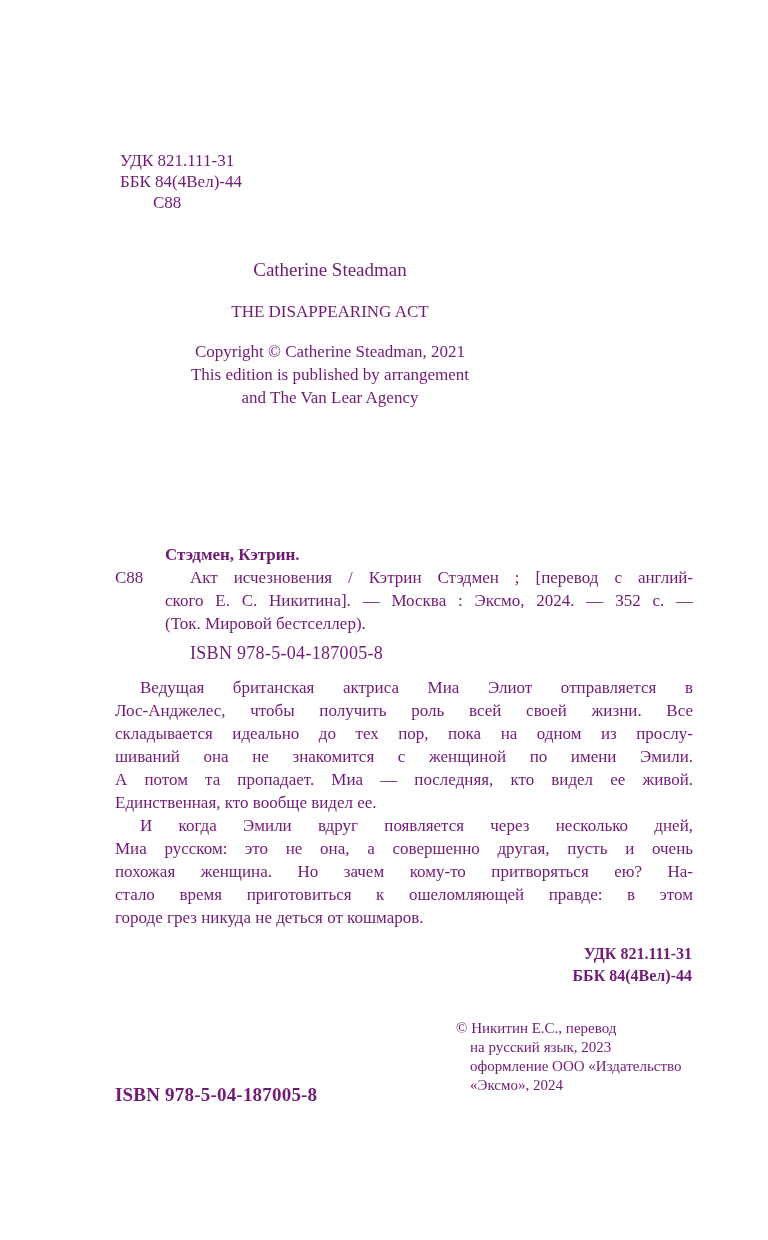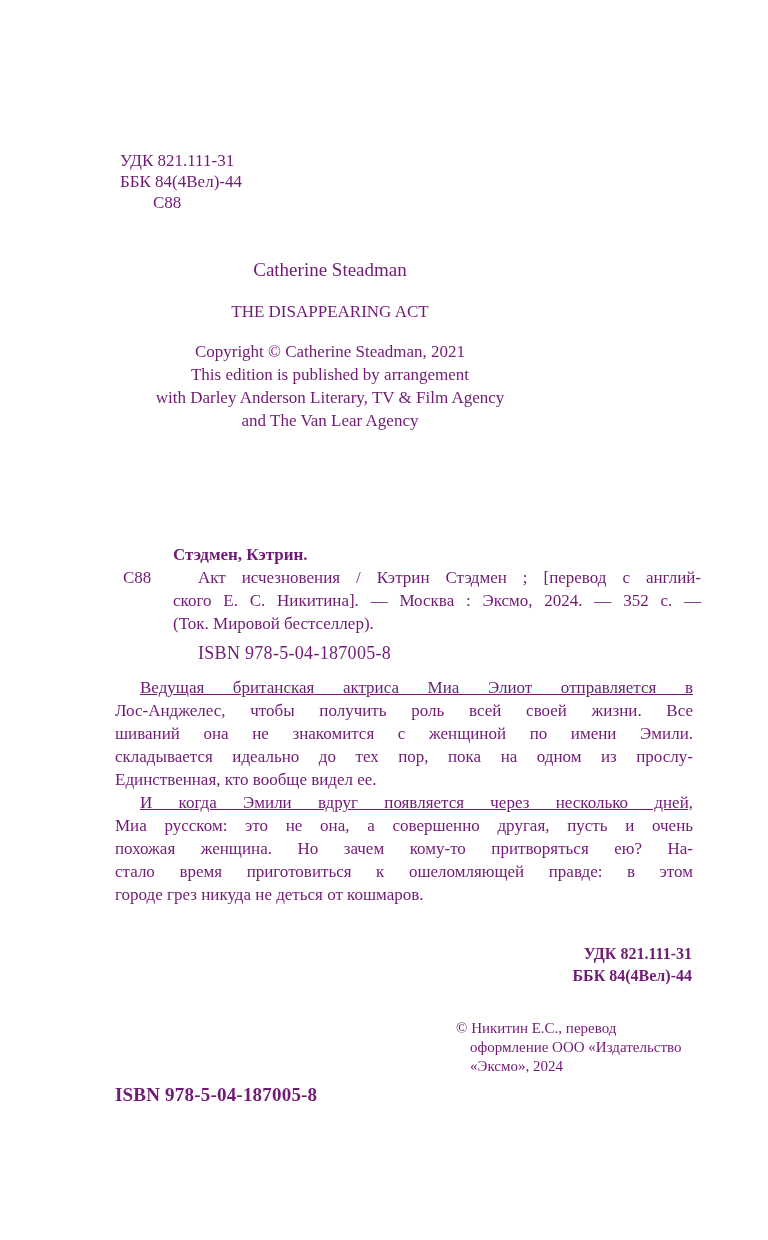--- a/index.html
+++ b/index.html
@@ -29,21 +29,21 @@
     top: 247px;
     width: 660px;
     text-align: center;
   }
   .eb-author { font-size: 19px; margin-bottom: 21px; }
   .eb-title  { font-size: 17px; margin-bottom: 18px; }
   .eb-lines  { font-size: 17px; line-height: 23px; }
 
   .catalog {
     position: absolute;
-    left: 123px;
+    left: 115px;
     top: 531px;
     width: 578px;
     font-size: 17px;
     line-height: 23px;
   }
   .cat-author { font-weight: bold; margin-left: 50px; }
   .cat-row { position: relative; }
   .cat-sign { position: absolute; left: 0; top: 0; }
   .cat-lines { margin-left: 50px; }
   .cat-lines .first { padding-left: 25px; }
@@ -51,21 +51,21 @@
   .cat-isbn { margin-left: 75px; margin-top: 7px; font-size: 18px; letter-spacing: 0.3px; }
 
   .annotation {
     position: absolute;
     left: 115px;
     top: 664px;
     width: 578px;
     font-size: 17px;
     line-height: 23px;
   }
-  .annotation .indent { padding-left: 25px; text-decoration: underline; }
+  .annotation .indent { padding-left: 25px; }
 
   .right-codes {
     position: absolute;
     right: 76px;
     top: 931px;
     text-align: right;
     font-weight: bold;
     font-size: 16px;
     line-height: 22px;
   }
@@ -99,59 +99,60 @@
     <div>ББК 84(4Вел)-44</div>
     <div class="sign">С88</div>
   </div>
 
   <div class="english-block">
     <div class="eb-author">Catherine Steadman</div>
     <div class="eb-title">THE DISAPPEARING ACT</div>
     <div class="eb-lines">
       <div>Copyright © Catherine Steadman, 2021</div>
       <div>This edition is published by arrangement</div>
-      <div>with Darley Anderson Literary, TV &amp; Film Agency</div>
       <div>and The Van Lear Agency</div>
     </div>
   </div>
 
   <div class="catalog">
     <div class="cat-author">Стэдмен, Кэтрин.</div>
     <div class="cat-row">
       <div class="cat-sign">С88</div>
       <div class="cat-lines">
         <div class="first jline">Акт исчезновения / Кэтрин Стэдмен ; [перевод с англий-</div>
         <div class="jline">ского Е. С. Никитина]. — Москва : Эксмо, 2024. — 352 с. —</div>
         <div>(Ток. Мировой бестселлер).</div>
       </div>
     </div>
     <div class="cat-isbn">ISBN 978-5-04-187005-8</div>
   </div>
 
   <div class="annotation">
     <div class="indent jline">Ведущая британская актриса Миа Элиот отправляется в</div>
     <div class="jline">Лос-Анджелес, чтобы получить роль всей своей жизни. Все</div>
+    <div class="jline">складывается идеально до тех пор, пока на одном из прослу-</div>
     <div class="jline">шиваний она не знакомится с женщиной по имени Эмили.</div>
-    <div class="jline">складывается идеально до тех пор, пока на одном из прослу-</div>
+    <div class="jline">А потом та пропадает. Миа — последняя, кто видел ее живой.</div>
     <div>Единственная, кто вообще видел ее.</div>
     <div class="indent jline">И когда Эмили вдруг появляется через несколько дней,</div>
     <div class="jline">Миа русском: это не она, а совершенно другая, пусть и очень</div>
     <div class="jline">похожая женщина. Но зачем кому-то притворяться ею? На-</div>
     <div class="jline">стало время приготовиться к ошеломляющей правде: в этом</div>
     <div>городе грез никуда не деться от кошмаров.</div>
   </div>
 
   <div class="right-codes">
     <div>УДК 821.111-31</div>
     <div>ББК 84(4Вел)-44</div>
   </div>
 
   <div class="copyright-block">
     <div>
       <div>© Никитин Е.С., перевод</div>
+      <div class="cont">на русский язык, 2023</div>
     </div>
     <div>
       <div class="cont">оформление ООО «Издательство</div>
       <div class="cont">«Эксмо», 2024</div>
     </div>
   </div>
 
   <div class="bottom-isbn">ISBN 978-5-04-187005-8</div>
 
 </div>

